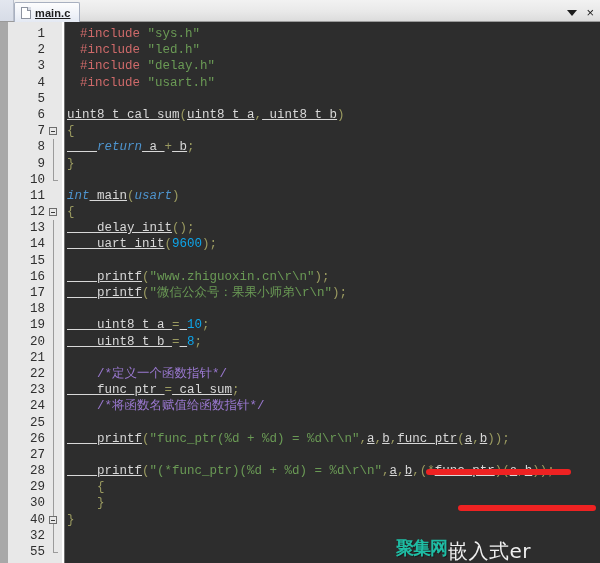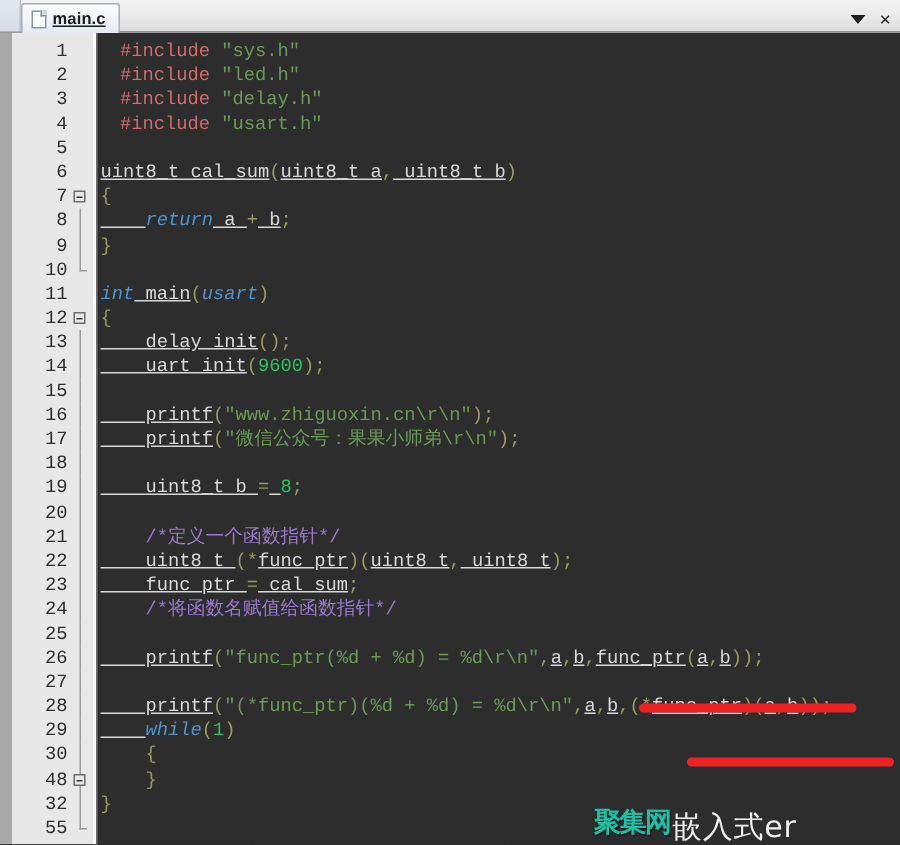--- a/index.html
+++ b/index.html
@@ -234,21 +234,21 @@
     color: #d8d8d8;
     padding-left: 2px;
     box-sizing: border-box;
     position: relative;
   }
 
   
   .t-pre     { color: #cf6a6a; margin-left: 13px; }
   .t-str     { color: #6a9a55; }
   .t-kw      { color: #4e94ce; font-style: italic; }
-  .t-num     { color: #22c55e; }
+  .t-num     { color: #0ea5e9; }
   .t-comment { color: #9a78d0; }
   .t-punct   { color: #9a9a60; }
   .t-plain   { color: #d8d8d8; text-decoration: underline; }
 
   
   .annot-underline {
     position: absolute;
     height: 6px;
     border-radius: 3px;
     background: #ee2222;
@@ -324,21 +324,21 @@
         <div class="ln">21</div>
         <div class="ln">22</div>
         <div class="ln">23</div>
         <div class="ln">24</div>
         <div class="ln">25</div>
         <div class="ln">26</div>
         <div class="ln">27</div>
         <div class="ln">28</div>
         <div class="ln">29</div>
         <div class="ln">30</div>
-        <div class="ln">48</div>
+        <div class="ln">40</div>
         <div class="ln">32</div>
         <div class="ln">55</div>
       </div>
     <div class="fold-col" id="foldcol">
         <div class="fc"></div>
         <div class="fc"></div>
         <div class="fc"></div>
         <div class="fc"></div>
         <div class="fc"></div>
         <div class="fc"></div>
@@ -436,31 +436,30 @@
         <div class="code-line"><span class="t-punct">}</span></div>
         <div class="code-line">&nbsp;</div>
         <div class="code-line"><span class="t-kw">int</span><span class="t-plain"> main</span><span class="t-punct">(</span><span class="t-kw">usart</span><span class="t-punct">)</span></div>
         <div class="code-line"><span class="t-punct">{</span></div>
         <div class="code-line"><span class="t-plain">    delay_init</span><span class="t-punct">();</span></div>
         <div class="code-line"><span class="t-plain">    uart_init</span><span class="t-punct">(</span><span class="t-num">9600</span><span class="t-punct">);</span></div>
         <div class="code-line">&nbsp;</div>
         <div class="code-line"><span class="t-plain">    printf</span><span class="t-punct">(</span><span class="t-str">"www.zhiguoxin.cn\r\n"</span><span class="t-punct">);</span></div>
         <div class="code-line"><span class="t-plain">    printf</span><span class="t-punct">(</span><span class="t-str">"微信公众号：果果小师弟\r\n"</span><span class="t-punct">);</span></div>
         <div class="code-line">&nbsp;</div>
+        <div class="code-line"><span class="t-plain">    uint8_t a </span><span class="t-punct">=</span><span class="t-plain"> </span><span class="t-num">10</span><span class="t-punct">;</span></div>
         <div class="code-line"><span class="t-plain">    uint8_t b </span><span class="t-punct">=</span><span class="t-plain"> </span><span class="t-num">8</span><span class="t-punct">;</span></div>
         <div class="code-line">&nbsp;</div>
         <div class="code-line"><span class="t-comment">    /*定义一个函数指针*/</span></div>
-        <div class="code-line"><span class="t-plain">    uint8_t </span><span class="t-punct">(*</span><span class="t-plain">func_ptr</span><span class="t-punct">)(</span><span class="t-plain">uint8_t</span><span class="t-punct">,</span><span class="t-plain"> uint8_t</span><span class="t-punct">);</span></div>
         <div class="code-line"><span class="t-plain">    func_ptr </span><span class="t-punct">=</span><span class="t-plain"> cal_sum</span><span class="t-punct">;</span></div>
         <div class="code-line"><span class="t-comment">    /*将函数名赋值给函数指针*/</span></div>
         <div class="code-line">&nbsp;</div>
         <div class="code-line"><span class="t-plain">    printf</span><span class="t-punct">(</span><span class="t-str">"func_ptr(%d + %d) = %d\r\n"</span><span class="t-punct">,</span><span class="t-plain">a</span><span class="t-punct">,</span><span class="t-plain">b</span><span class="t-punct">,</span><span class="t-plain">func_ptr</span><span class="t-punct">(</span><span class="t-plain">a</span><span class="t-punct">,</span><span class="t-plain">b</span><span class="t-punct">));</span></div>
         <div class="code-line">&nbsp;</div>
         <div class="code-line"><span class="t-plain">    printf</span><span class="t-punct">(</span><span class="t-str">"(*func_ptr)(%d + %d) = %d\r\n"</span><span class="t-punct">,</span><span class="t-plain">a</span><span class="t-punct">,</span><span class="t-plain">b</span><span class="t-punct">,</span><span class="t-punct">(*</span><span class="t-plain">func_ptr</span><span class="t-punct">)(</span><span class="t-plain">a</span><span class="t-punct">,</span><span class="t-plain">b</span><span class="t-punct">));</span></div>
-        <div class="code-line"><span class="t-plain">    </span><span class="t-kw">while</span><span class="t-punct">(</span><span class="t-num">1</span><span class="t-punct">)</span></div>
         <div class="code-line"><span class="t-punct">    {</span></div>
         <div class="code-line"><span class="t-punct">    }</span></div>
         <div class="code-line"><span class="t-punct">}</span></div>
       </div>
   </div>
 
 <div class="annot-underline" style="left: 426px; top: 469px; width: 145px; background: rgb(238, 34, 34);"></div>
     <div class="annot-underline" style="left: 458px; top: 505px; width: 138px; background: rgb(238, 34, 34);"></div>
     <div class="watermark-wrap" style="left: 396px; top: 538px;">
       <span class="wm-overlay-text" style="margin-left: 52px;">嵌入式er</span>

